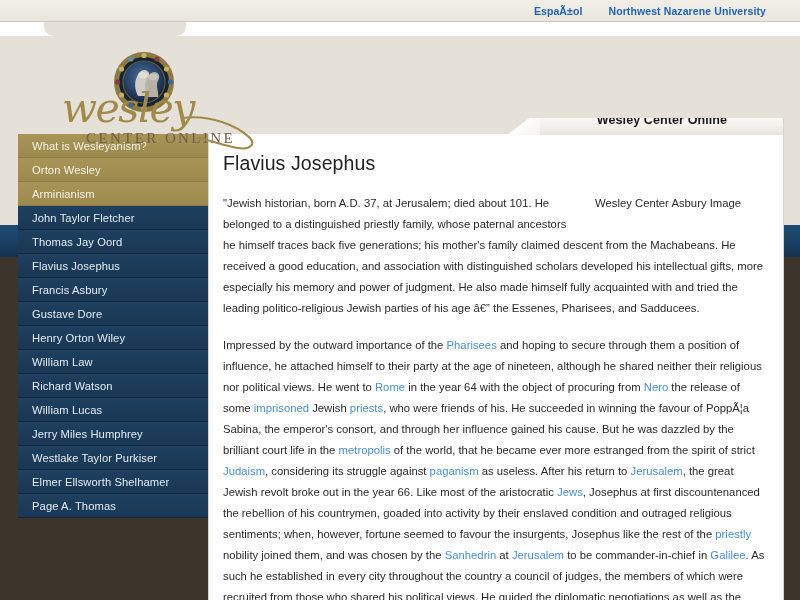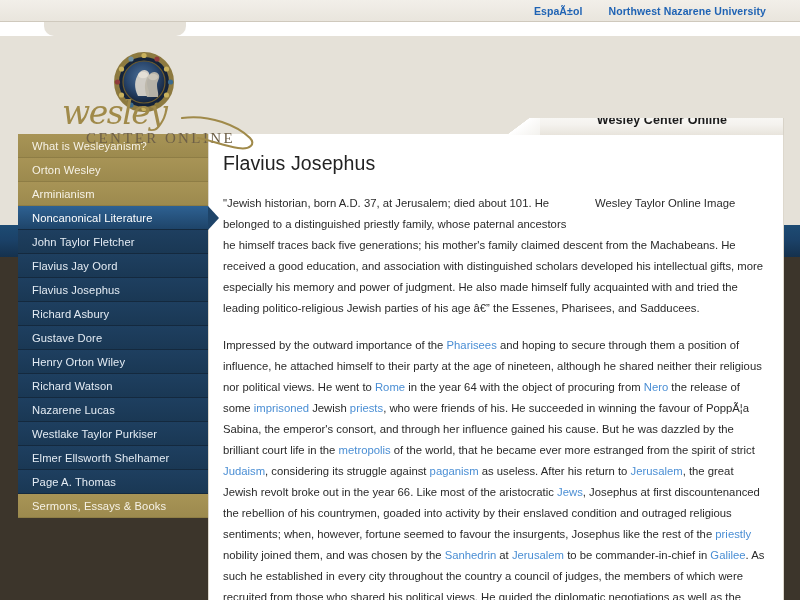--- a/index.html
+++ b/index.html
@@ -93,26 +93,25 @@
     position: absolute;
     left: 52px; top: 0px;
     width: 60px; height: 60px;
   }
   #wordmark-script {
     position: absolute;
     left: 0px; top: 36px;
     width: 180px;
     font-family: "DejaVu Serif", serif;
     font-style: italic;
-    font-size: 33px;
+    font-size: 41px;
     font-weight: 400;
     color: #a08a4a;
     letter-spacing: -1.5px;
     line-height: 1;
-    margin-top: 8px;
   }
   #wordmark-sub {
     position: absolute;
     left: 24px; top: 78px;
     font-family: "Liberation Serif", serif;
     font-size: 15px;
     letter-spacing: 2.4px;
     color: #6e6048;
   }
   #swash {
@@ -318,65 +317,65 @@
   <nav id="sidebar">
       <div class="side-item tan">
         <span>What is Wesleyanism?</span>
       </div>
       <div class="side-item tan">
         <span>Orton Wesley</span>
       </div>
       <div class="side-item tan">
         <span>Arminianism</span>
       </div>
-      <div class="side-item blue active">
-        <span>Noncanonical Literature</span>
-      </div>
       <div class="side-item blue">
         <span>John Taylor Fletcher</span>
       </div>
       <div class="side-item blue">
-        <span>Flavius Jay Oord</span>
+        <span>Thomas Jay Oord</span>
       </div>
       <div class="side-item blue">
         <span>Flavius Josephus</span>
       </div>
       <div class="side-item blue">
-        <span>Richard Asbury</span>
+        <span>Francis Asbury</span>
       </div>
       <div class="side-item blue">
         <span>Gustave Dore</span>
       </div>
       <div class="side-item blue">
         <span>Henry Orton Wiley</span>
       </div>
       <div class="side-item blue">
+        <span>William Law</span>
+      </div>
+      <div class="side-item blue">
         <span>Richard Watson</span>
       </div>
       <div class="side-item blue">
-        <span>Nazarene Lucas</span>
+        <span>William Lucas</span>
+      </div>
+      <div class="side-item blue">
+        <span>Jerry Miles Humphrey</span>
       </div>
       <div class="side-item blue">
         <span>Westlake Taylor Purkiser</span>
       </div>
       <div class="side-item blue">
         <span>Elmer Ellsworth Shelhamer</span>
       </div>
       <div class="side-item blue">
         <span>Page A. Thomas</span>
-      </div>
-      <div class="side-item tan">
-        <span>Sermons, Essays &amp; Books</span>
       </div>
     </nav>
 
   <main id="content-sheet">
     <div id="content-inner">
       <h1 id="page-title">Flavius Josephus</h1>
-      <div id="img-placeholder">Wesley Taylor Online Image</div>
+      <div id="img-placeholder">Wesley Center Asbury Image</div>
       <div id="article-body">
           <p class="para">"Jewish historian, born A.D. 37, at Jerusalem; died about 101. He belonged to a distinguished priestly family, whose paternal ancestors he himself traces back five generations; his mother's family claimed descent from the Machabeans. He received a good education, and association with distinguished scholars developed his intellectual gifts, more especially his memory and power of judgment. He also made himself fully acquainted with and tried the leading politico-religious Jewish parties of his age â€” the Essenes, Pharisees, and Sadducees.</p>
           <p class="para">Impressed by the outward importance of the <a href="#" class="ilink">Pharisees</a> and hoping to secure through them a position of influence, he attached himself to their party at the age of nineteen, although he shared neither their religious nor political views. He went to <a href="#" class="ilink">Rome</a> in the year 64 with the object of procuring from <a href="#" class="ilink">Nero</a> the release of some <a href="#" class="ilink">imprisoned</a> Jewish <a href="#" class="ilink">priests</a>, who were friends of his. He succeeded in winning the favour of PoppÃ¦a Sabina, the emperor's consort, and through her influence gained his cause. But he was dazzled by the brilliant court life in the <a href="#" class="ilink">metropolis</a> of the world, that he became ever more estranged from the spirit of strict <a href="#" class="ilink">Judaism</a>, considering its struggle against <a href="#" class="ilink">paganism</a> as useless. After his return to <a href="#" class="ilink">Jerusalem</a>, the great Jewish revolt broke out in the year 66. Like most of the aristocratic <a href="#" class="ilink">Jews</a>, Josephus at first discountenanced the rebellion of his countrymen, goaded into activity by their enslaved condition and outraged religious sentiments; when, however, fortune seemed to favour the insurgents, Josephus like the rest of the <a href="#" class="ilink">priestly</a> nobility joined them, and was chosen by the <a href="#" class="ilink">Sanhedrin</a> at <a href="#" class="ilink">Jerusalem</a> to be commander-in-chief in <a href="#" class="ilink">Galilee</a>. As such he established in every city throughout the country a council of judges, the members of which were recruited from those who shared his political views. He guided the diplomatic negotiations as well as the military enterprises with  and astuteness. In the beginning the  were successful, but later when the Roman General  advanced with the main army from  to , burning and , the insurgents either fled or sought shelter in their fortresses. For six weeks Josephus and the boldest spirits among the insurgents defended themselves in the almost impregnable fortress of Jotapata. In the summer of 67, the garrison being now exhausted from lack of water and other necessaries, the Romans stormed the citadel; most of the patriots were put to the sword, but Josephus escaped the massacre by hiding in an inaccessible cistern, and emerged only after receiving an assurance that his  would be spared. Brought before the victorious general, he sought with great shrewdness to ingratiate himself with , foretelling his elevation, as well as that of his son Titus, to the imperial dignity. , however, kept him as a , and it was only in the year 69, after he had actually become emperor, that he restored to Josephus his liberty.</p>
         </div>
     </div>
   </main>
 
   <div id="right-strip"></div>
 </div>
 

